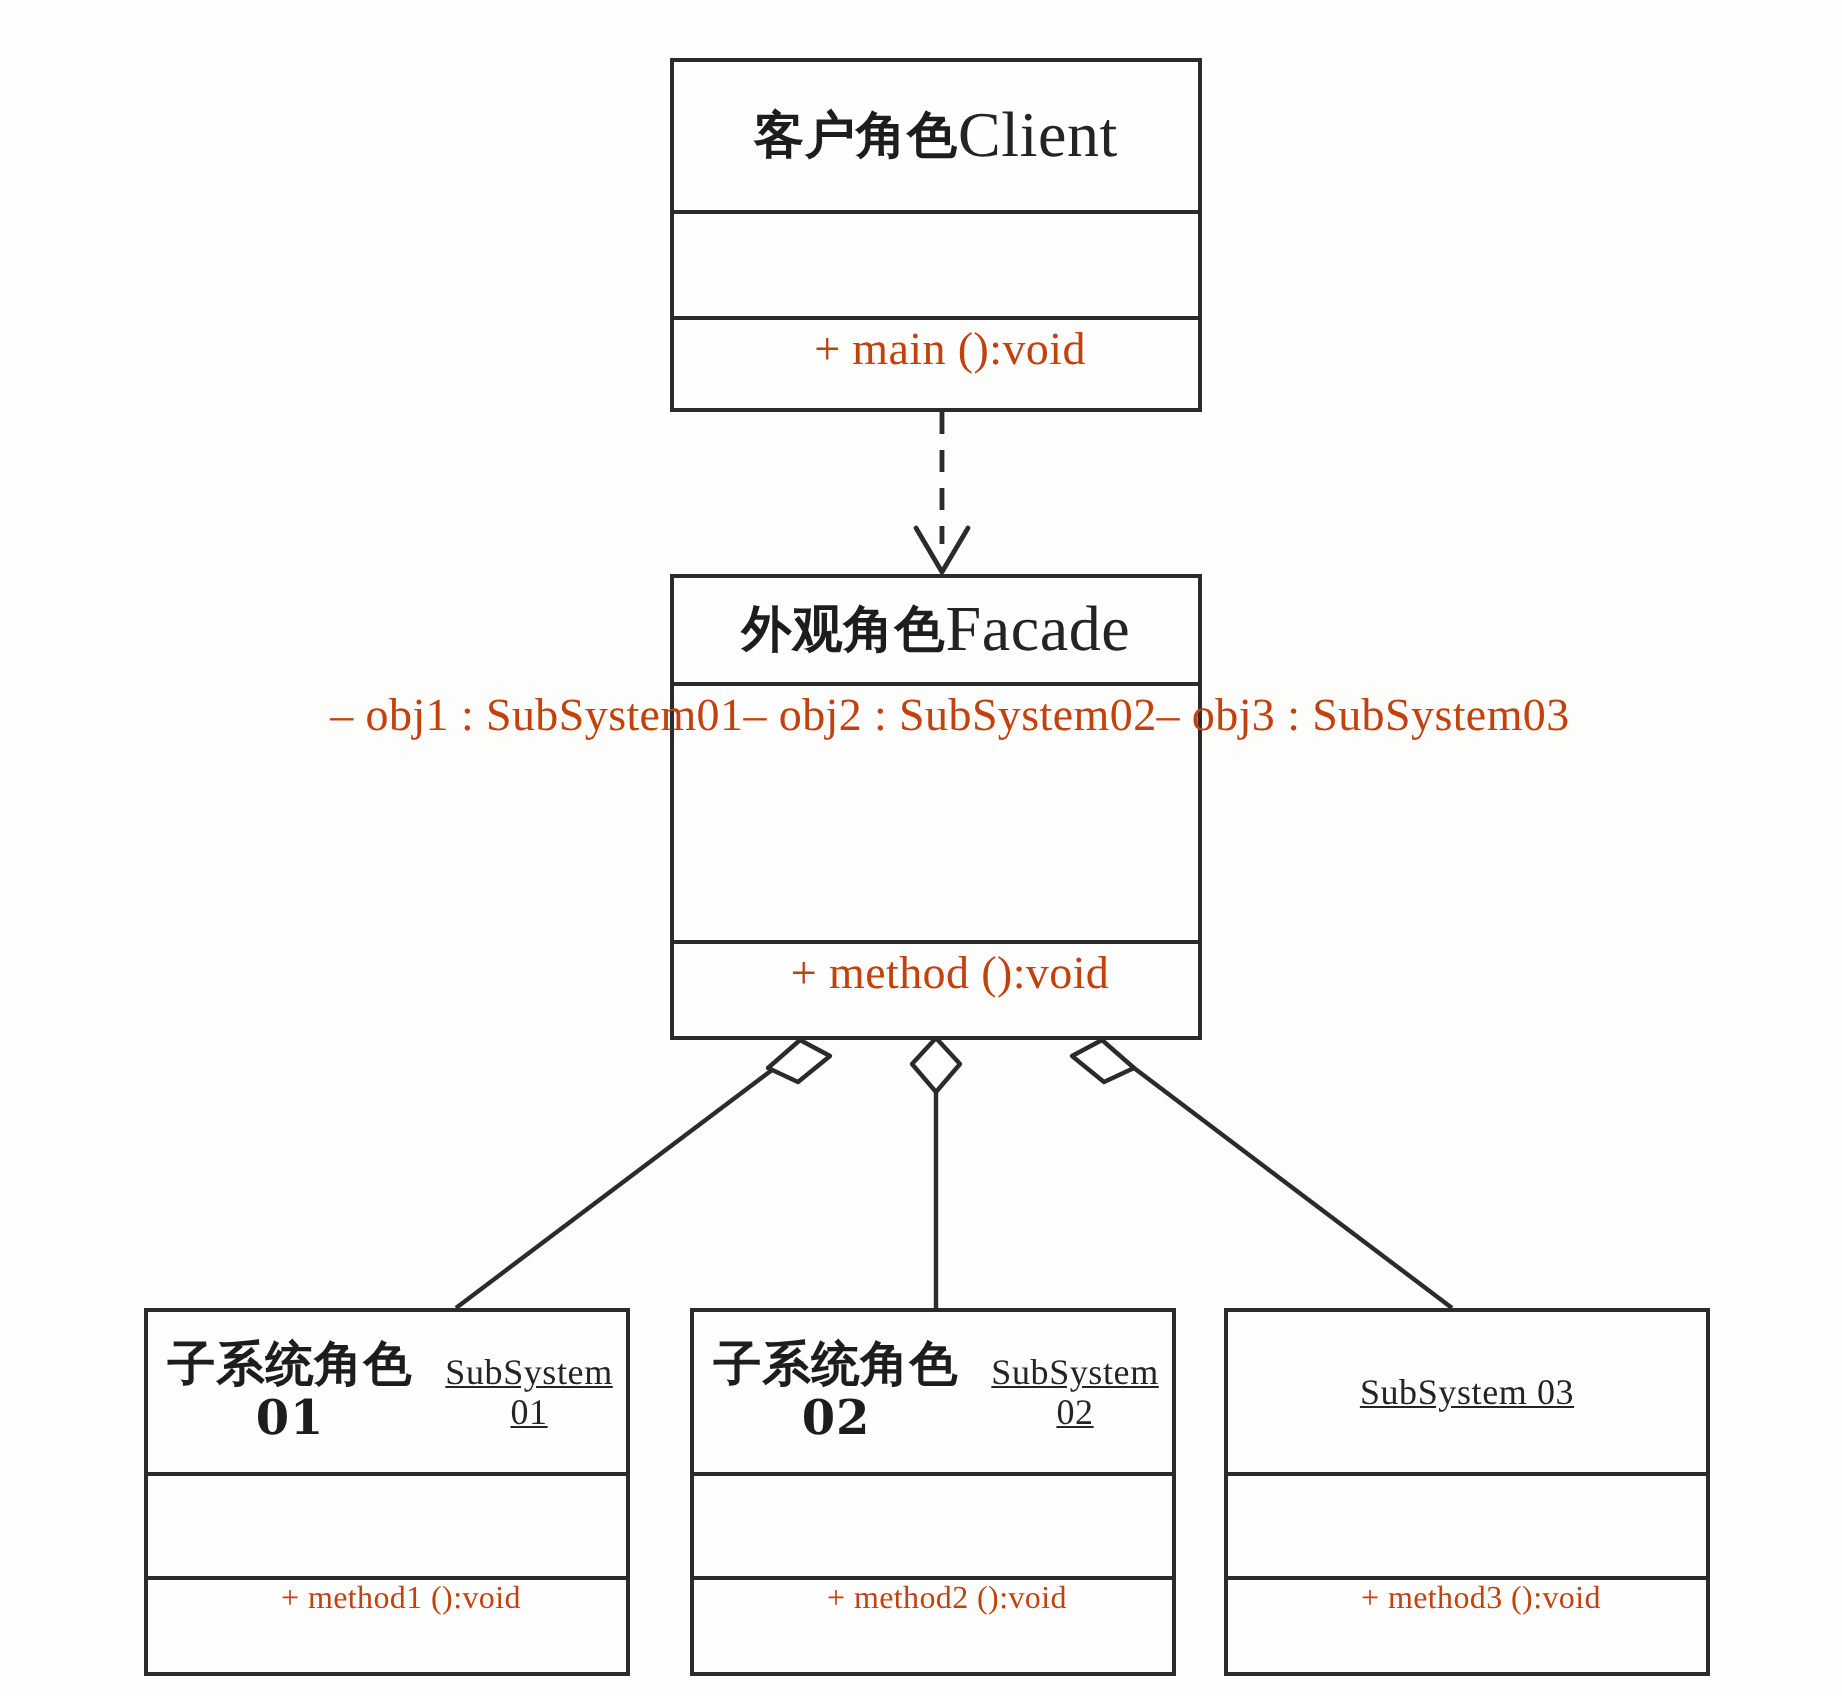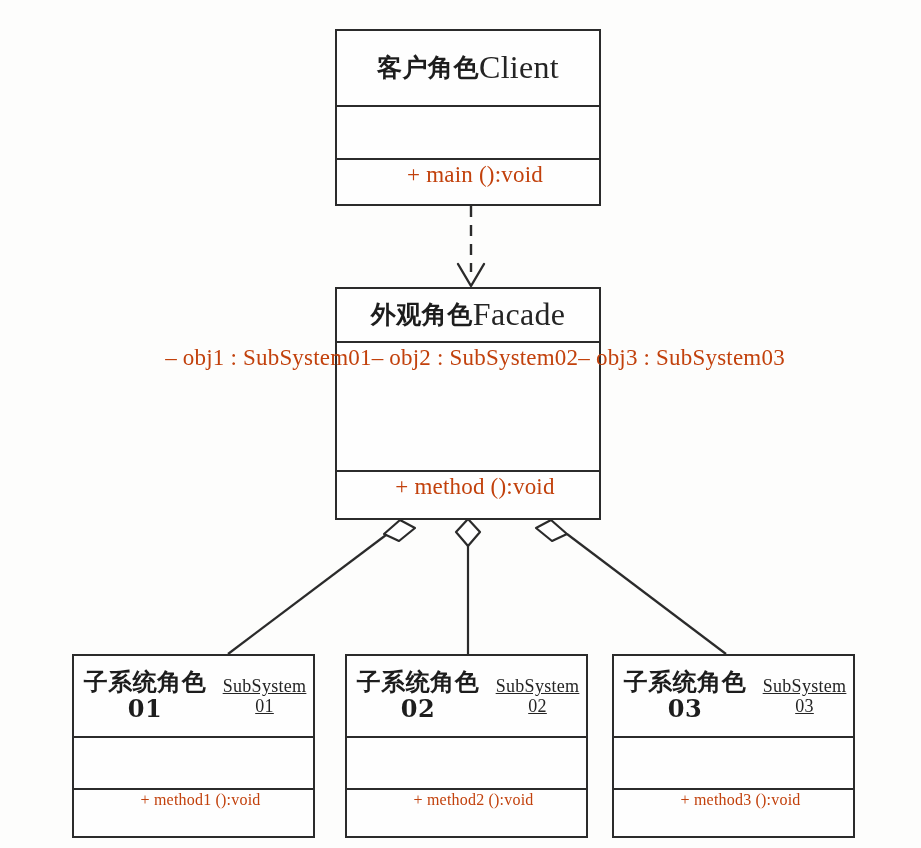--- a/index.html
+++ b/index.html
@@ -168,21 +168,20 @@
       <div class="name-en">SubSystem 02</div>
     </div>
     <div class="compartment members attr-comp empty-comp divider-top"></div>
     <div class="compartment members ops-comp divider-top">
       <div class="member-line">+ method2 ():void</div>
     </div>
   </div>
 
   <div class="uml-class sub-class" id="sub-class-2">
     <div class="compartment name-comp">
-      <div class="name-cn">子系统角色03</div>
       <div class="name-en">SubSystem 03</div>
     </div>
     <div class="compartment members attr-comp empty-comp divider-top"></div>
     <div class="compartment members ops-comp divider-top">
       <div class="member-line">+ method3 ():void</div>
     </div>
   </div>
 
 </div>
 

